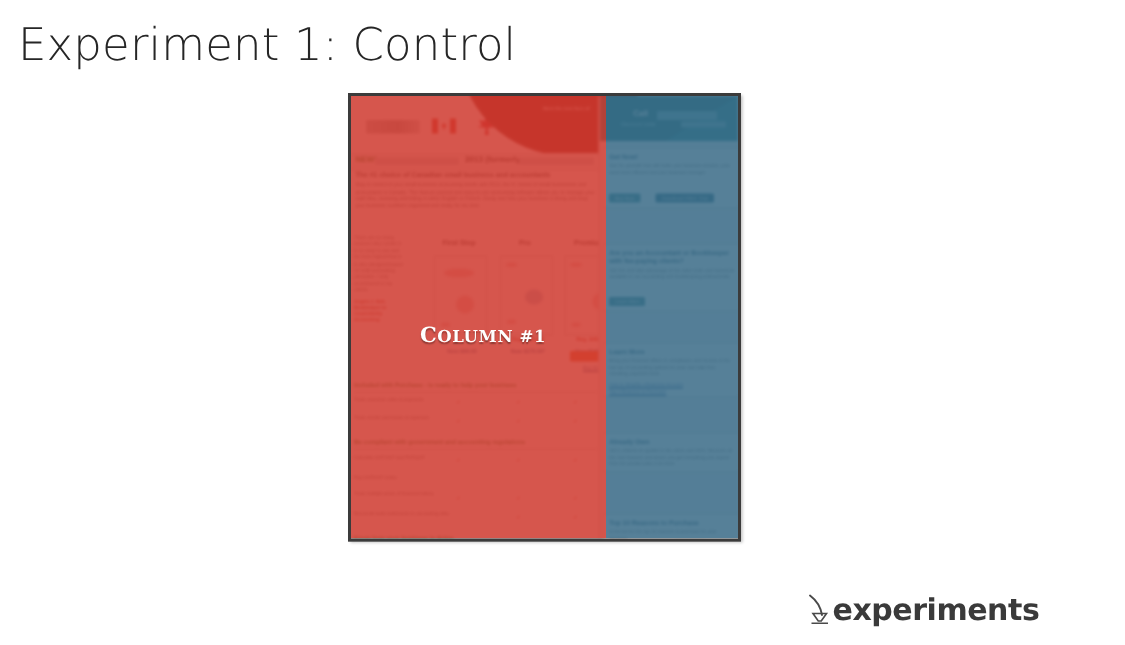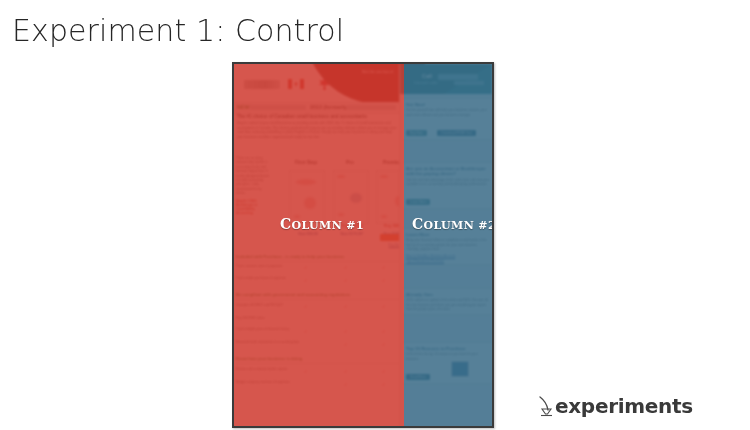--- a/index.html
+++ b/index.html
@@ -20,21 +20,21 @@
     letter-spacing:.1px;
     color:#262626;
     font-family:"DejaVu Sans", sans-serif;
     white-space:nowrap;
   }
 
   
   #screenshot-frame{
     position:absolute;
     left:232px; top:62px;
-    width:262px; height:366px;
+    width:262px; height:299px;
     border:2px solid #3b3b3b;
     box-sizing:border-box;
     background:#737373;
     overflow:hidden;
     box-shadow:1px 1px 2px rgba(0,0,0,.25);
   }
   #page-canvas{
     position:absolute;
     inset:0;
     background:#f4f4f4;
@@ -325,21 +325,20 @@
           <div class="rp-thumb" style="right:24px;bottom:6px;"></div>
         </div>
       </div>
     </div>
 
     <div id="overlay-col1"></div>
     <div id="overlay-col2"></div>
 
     <div class="col-label" id="label-col1"><span>C</span><span class="sc">OLUMN #1</span></div>
 
-    <div class="col-label" id="label-col2"><span>C</span><span class="sc">OLUMN #2</span></div>
   </div>
 </div>
 
 <div id="me-logo">
   <svg class="mark" viewBox="0 0 16 22">
     <path d="M2 2 C6 5, 9 9, 10 15" stroke="#4a4a4a" stroke-width="1.3" fill="none" stroke-linecap="round"></path>
     <path d="M4 14 L13 14 L9.5 19 L7.5 19 Z" fill="none" stroke="#4a4a4a" stroke-width="1.1"></path>
     <line x1="3" y1="20.5" x2="14" y2="20.5" stroke="#4a4a4a" stroke-width="1.1"></line>
   </svg>
   <span class="w2">experiments</span>

